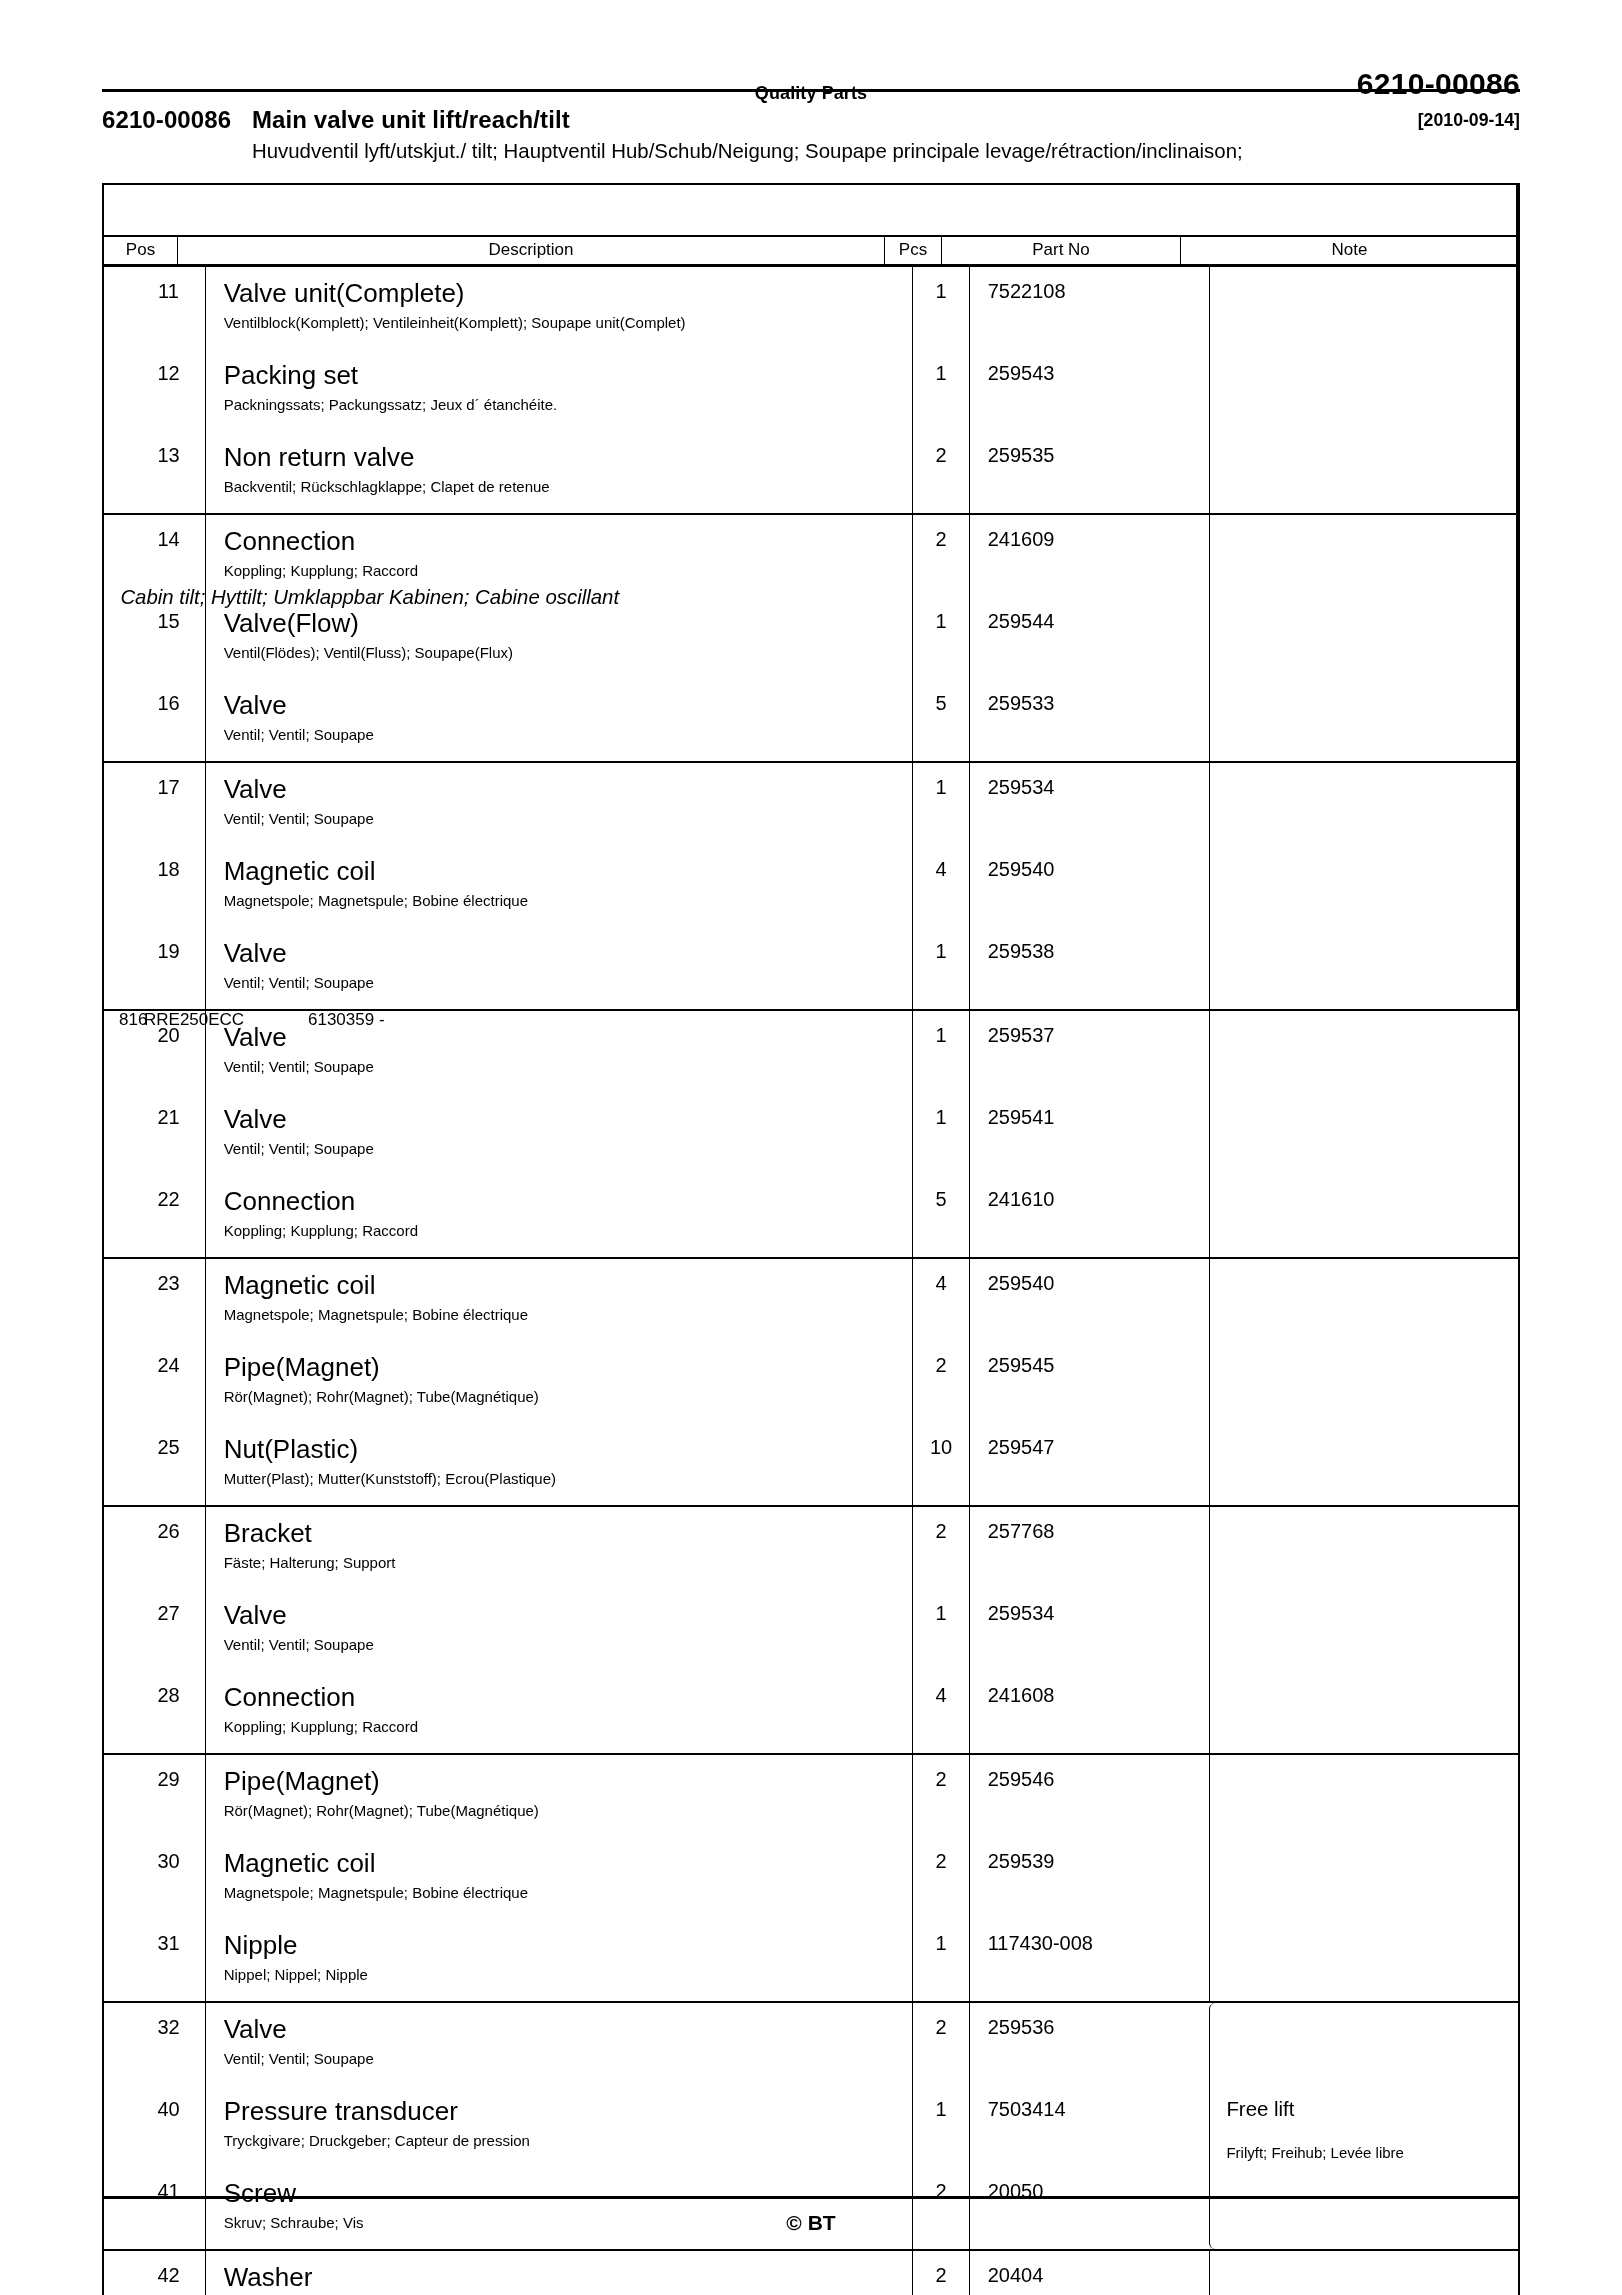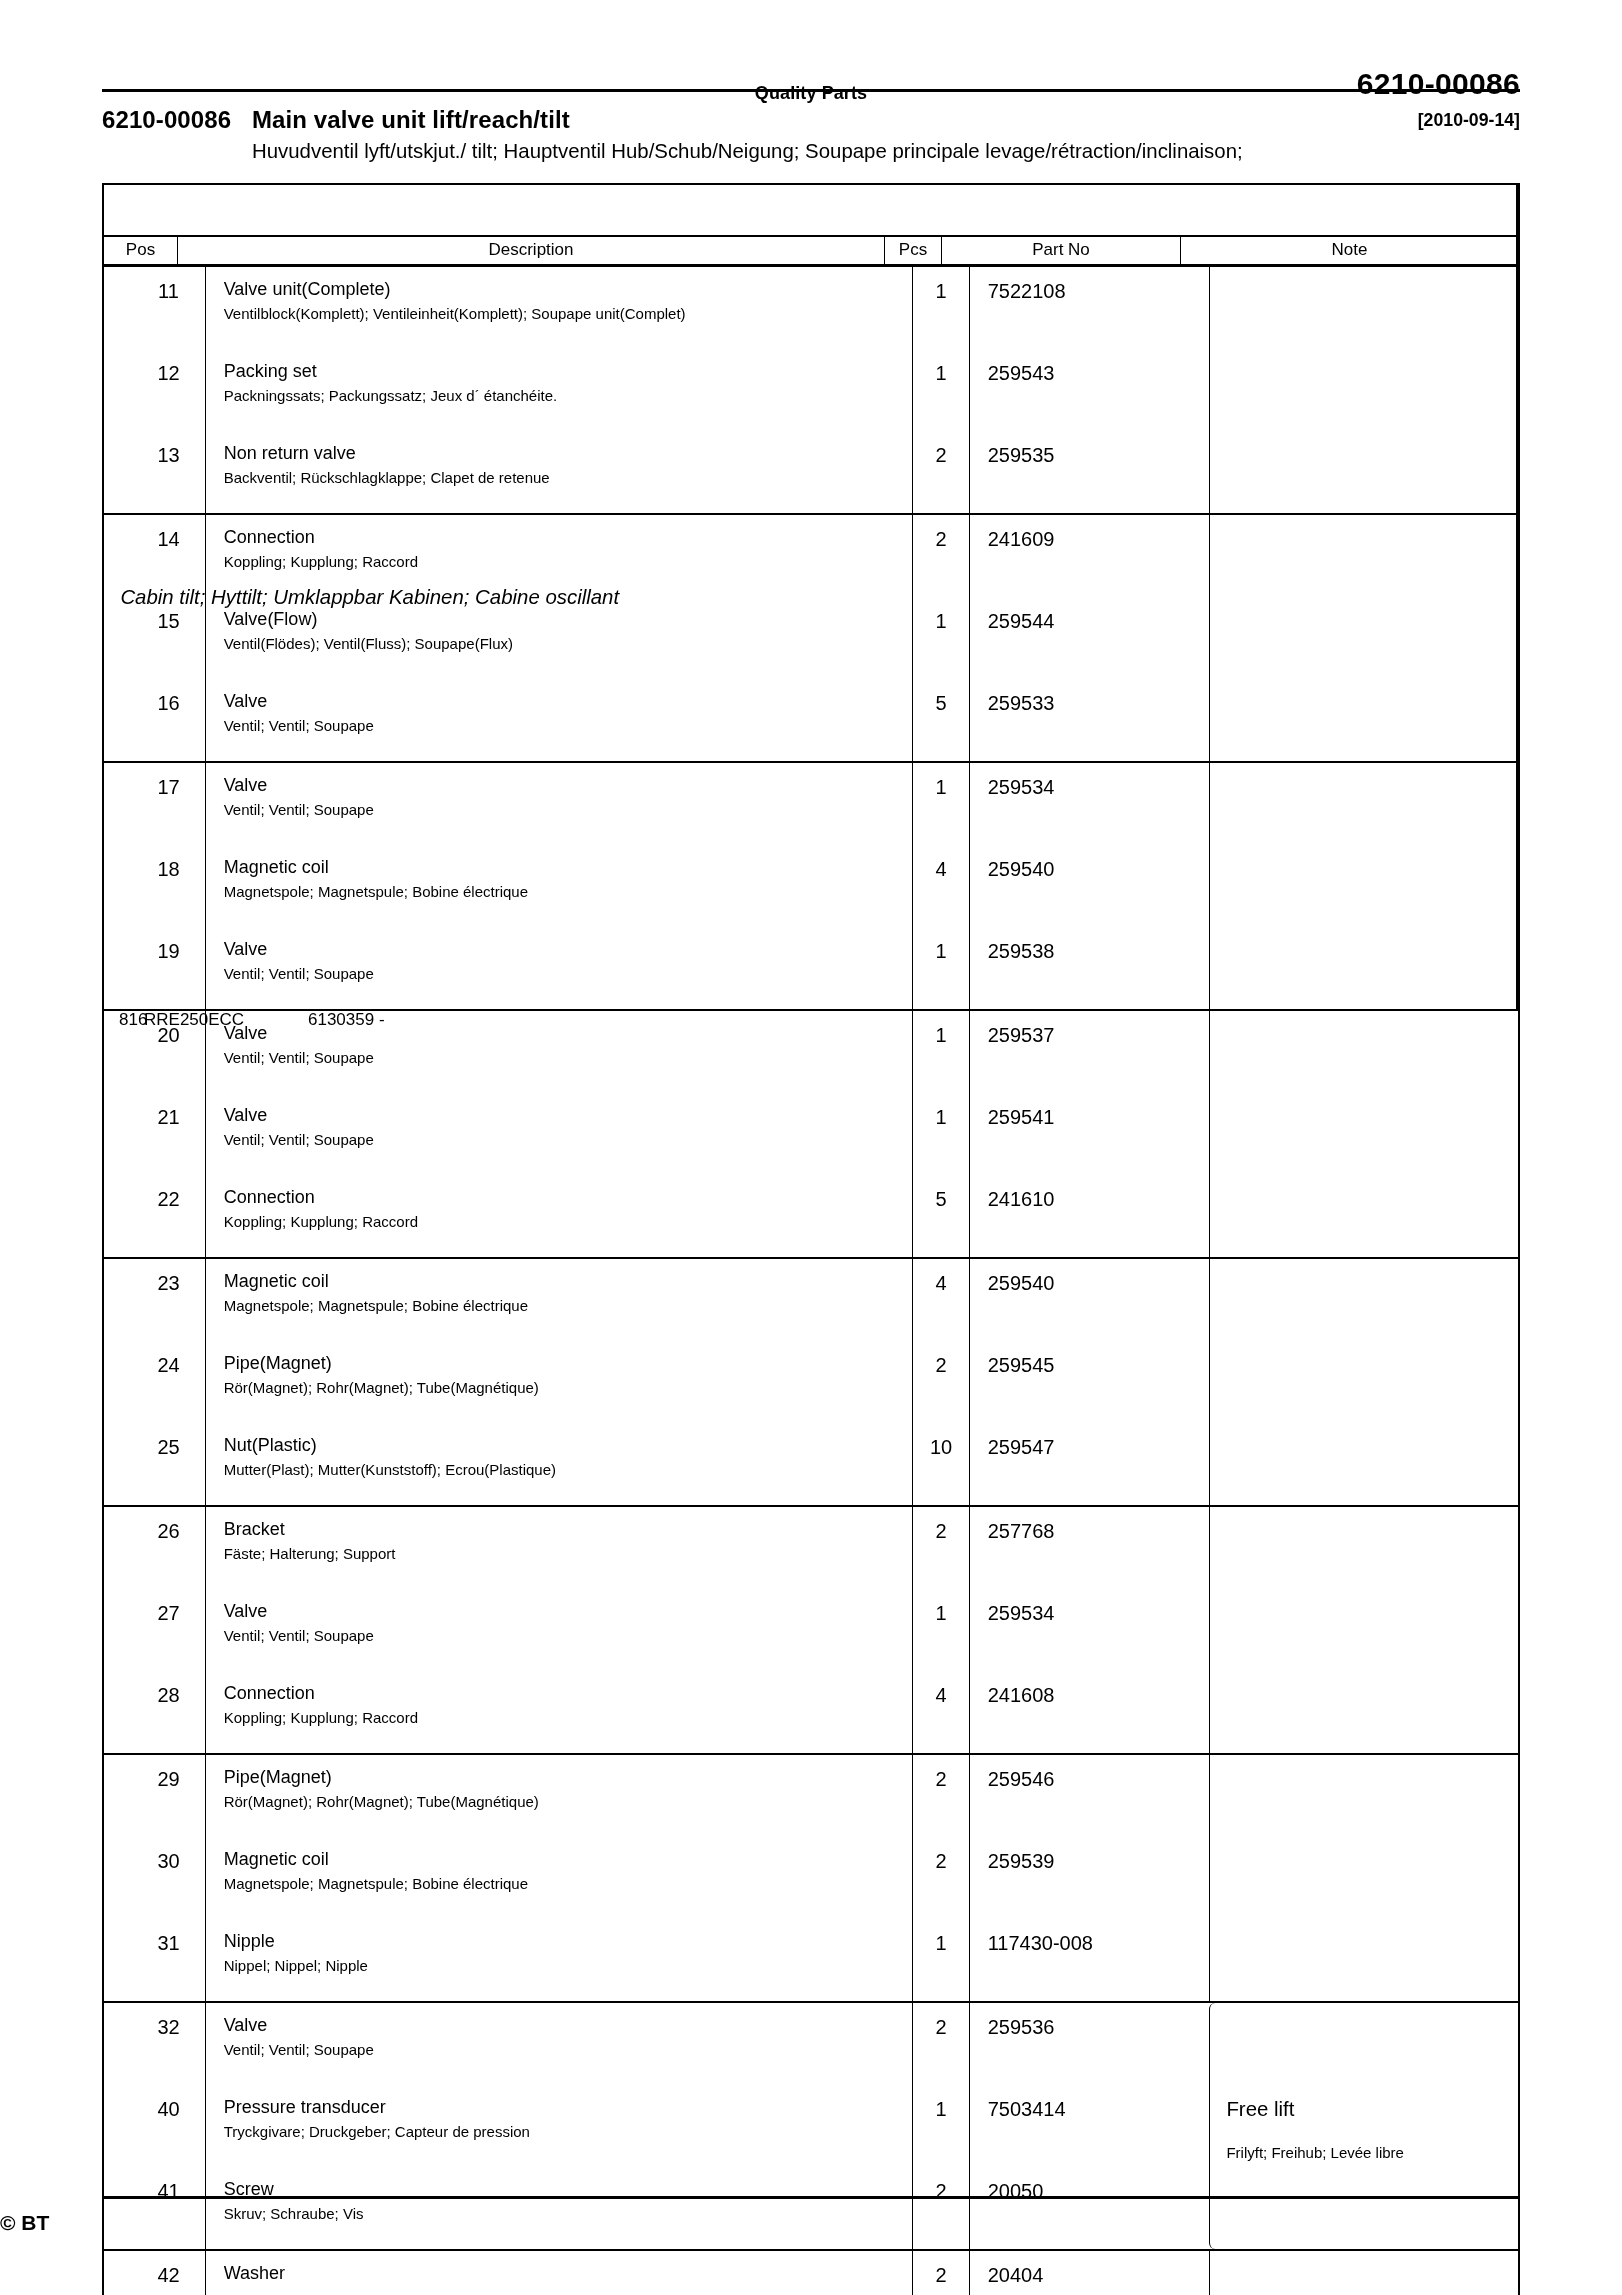--- a/index.html
+++ b/index.html
@@ -192,21 +192,21 @@
     padding: 13.6px 0 0 0;
     text-align: center;
   }
   .r-part {
     flex: 0 0 239px;
     font-size: 20px;
     padding: 13.6px 0 0 17.7px;
   }
 
   .d-main {
-    font-size: 18px;
+    font-size: 26px;
     line-height: 1.12;
   }
   .d-sub {
     font-size: 15px;
     line-height: 1.20;
     margin-top: 6.1px;
   }
 
   .n-main {
     font-size: 20.4px;
@@ -223,20 +223,21 @@
   .rule-bottom {
     position: absolute;
     left: 102px; right: 102px;
     top: 2196px;
     border-top: 3.4px solid #000;
   }
   .footer-text {
     position: absolute;
     left: 0; right: 0;
     top: 2211px;
+    text-align: center;
     font-size: 21px;
     font-weight: bold;
   }
 </style>
 </head>
 <body>
 
 <div class="page">
 
   <div class="page-header">

